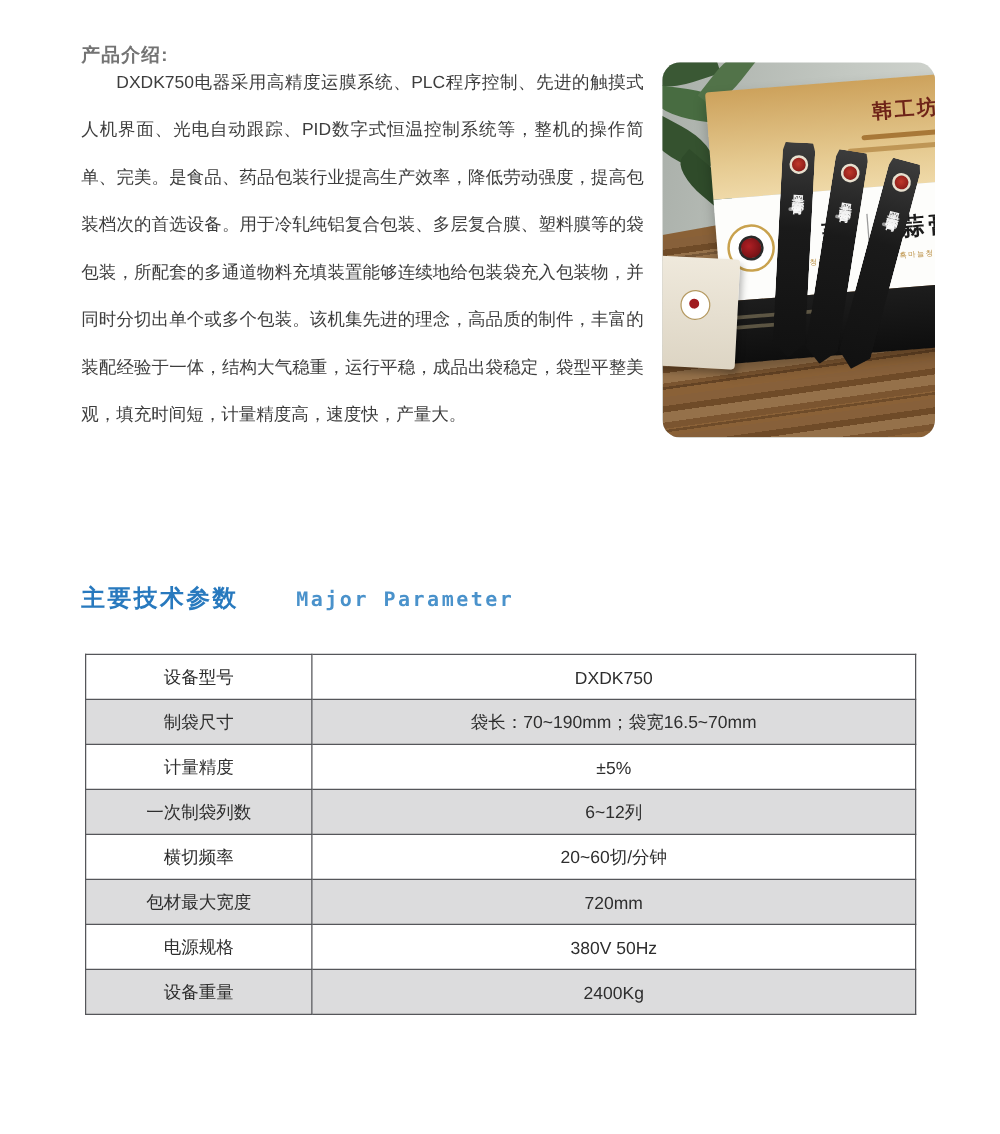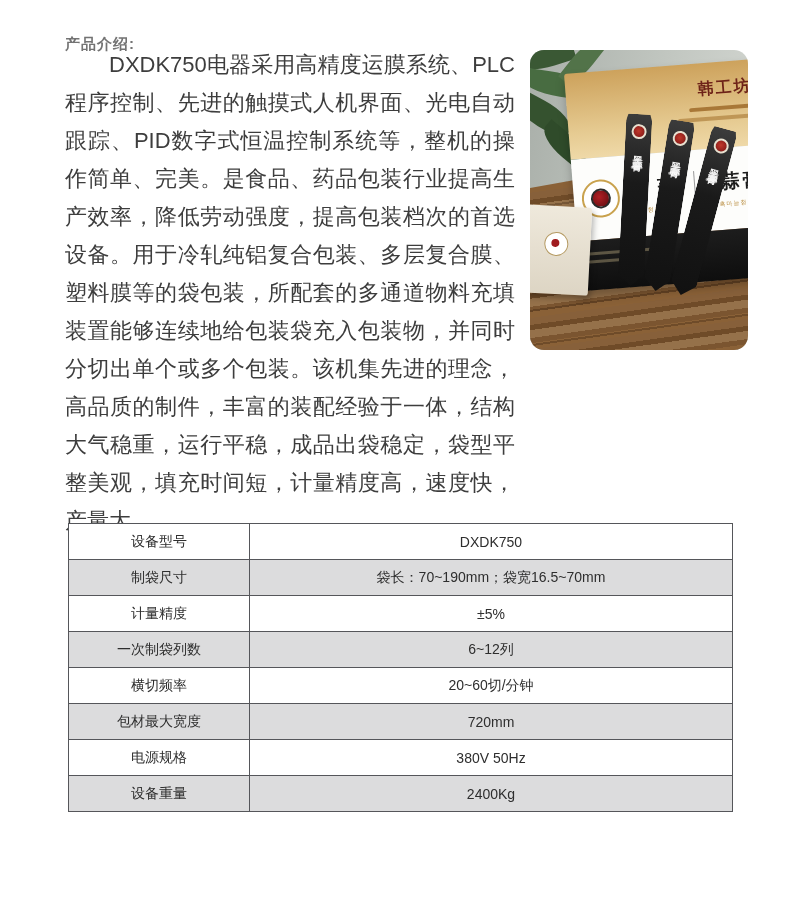--- a/index.html
+++ b/index.html
@@ -1,21 +1,21 @@
 <!DOCTYPE html>
 <html><head>
 <meta charset="utf-8">
 <style>
   html,body{margin:0;padding:0;}
   body{width:800px;height:907px;background:#ffffff;font-family:"Liberation Sans","DejaVu Sans",sans-serif;}
   .page{position:relative;width:800px;height:907px;background:#fff;overflow:hidden;}
 
   
   .intro-title{position:absolute;left:65px;top:25px;font-size:15px;font-weight:bold;color:#737373;letter-spacing:1px;}
-  .intro-para{position:absolute;left:65px;top:46px;width:450px;font-size:22px;line-height:38px;color:#3d3d3d;text-align:justify;text-indent:2em;margin:0;}
+  .intro-para{position:absolute;left:65px;top:46px;width:450px;font-size:14px;line-height:38px;color:#3d3d3d;text-align:justify;text-indent:2em;margin:0;}
 
   
   .photo{position:absolute;left:530px;top:50px;width:218px;height:300px;border-radius:14px;overflow:hidden;margin:0;
          background:linear-gradient(100deg,#a9afa9 0%,#c3c8c2 55%,#d6d9d4 100%);}
   .floor{position:absolute;left:0;top:0;width:100%;height:100%;
          clip-path:polygon(0 46%,100% 33%,100% 100%,0 100%);
          background:
            repeating-linear-gradient(352deg,rgba(40,20,5,.28) 0 2px,rgba(0,0,0,0) 2px 34px),
            repeating-linear-gradient(352deg,#8a6137 0 6px,#7b5530 6px 11px,#95714a 11px 19px,#6f4b28 19px 24px,#87603a 24px 31px);}
   .leaf{position:absolute;background:#41603a;border-radius:0 60% 0 60%;}
@@ -130,20 +130,24 @@
       <span class="stick-text">黑蒜膏</span>
       <span class="stick-foot"></span>
     </div>
     <div class="stick s3">
       <span class="stick-cap"></span>
       <span class="stick-text">黑蒜膏</span>
       <span class="stick-foot"></span>
     </div>
   </figure>
 
+  <div class="params-heading">
+    <span class="zh">主要技术参数</span>
+    <span class="en">Major Parameter</span>
+  </div>
 
   <table class="spec">
     <tbody>
       <tr>
           <td class="lbl">设备型号</td>
           <td>DXDK750</td>
         </tr>
       <tr>
           <td class="lbl">制袋尺寸</td>
           <td>袋长：70~190mm；袋宽16.5~70mm</td>

